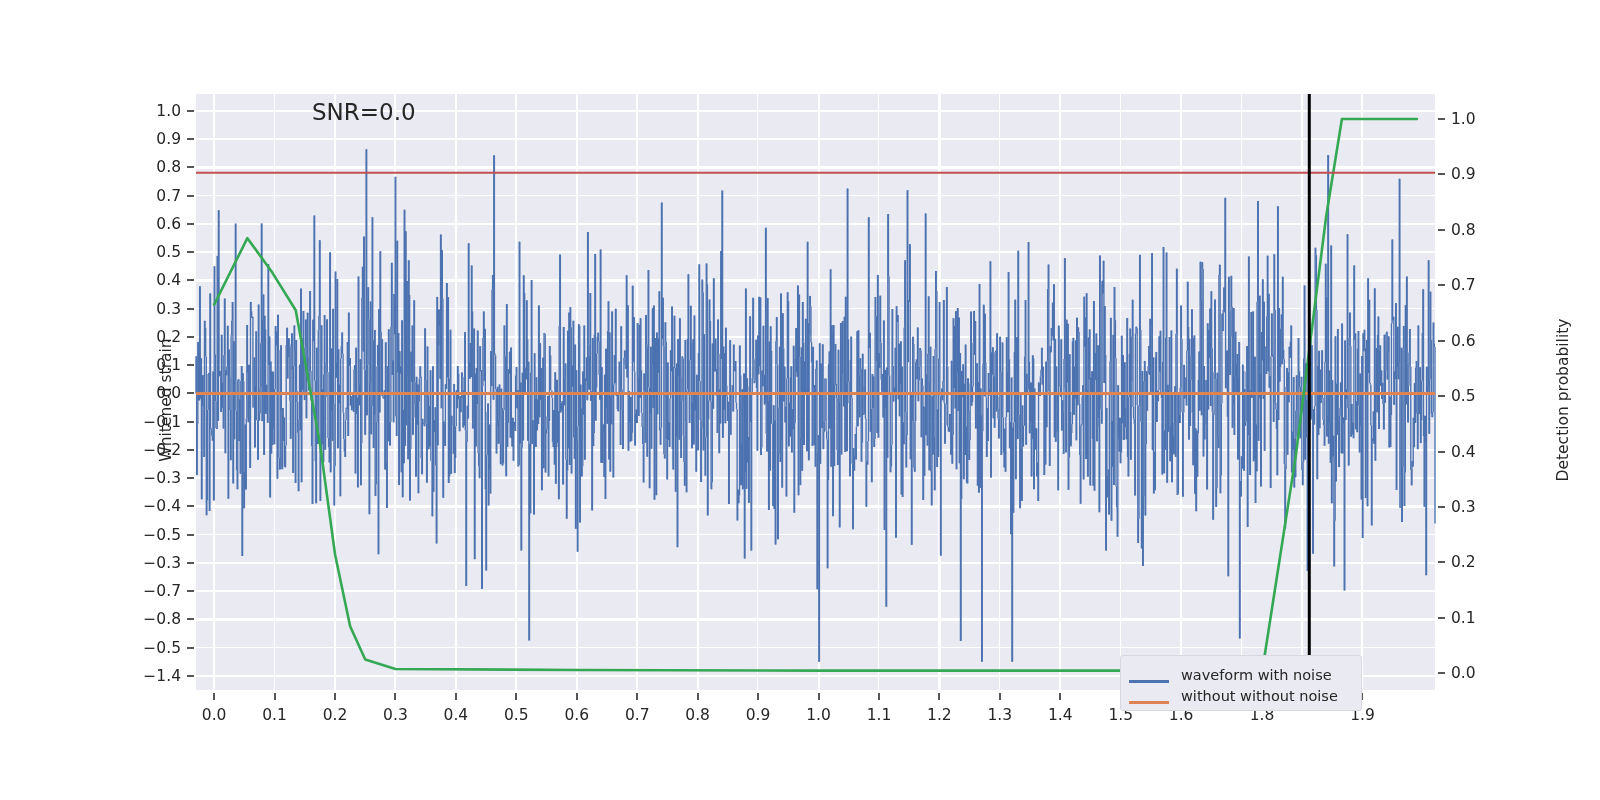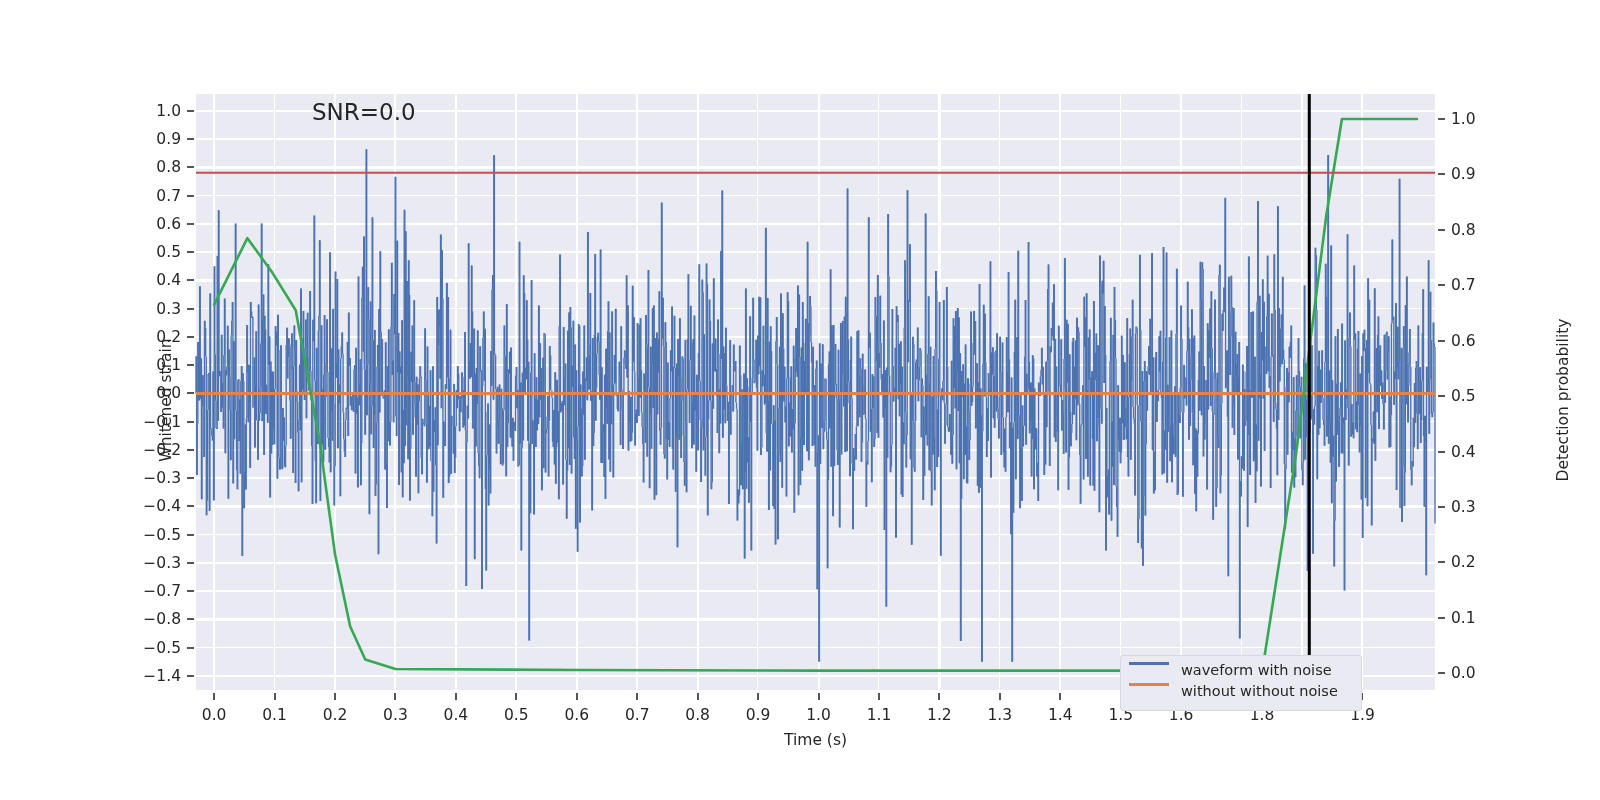--- a/index.html
+++ b/index.html
@@ -111,21 +111,21 @@
     left: 1120px; top: 655px;
     width: 242px;
     background: #EAEAF2;
     border: 1px solid #d8d8e2;
     border-radius: 3px;
     padding: 6px 8px 6px 8px;
     box-sizing: border-box;
   }
   .legend-row {
     display: flex;
-    align-items: flex-start;
+    align-items: flex-end;
     height: 21px;
   }
   .legend-swatch {
     width: 40px; height: 2.6px;
     margin-right: 12px;
     flex: 0 0 auto;
   }
   .legend-label {
     font-size: 14.5px;
     color: #262626;
@@ -2348,21 +2348,20 @@
       <div class="tick-mark-bottom" style="left: 1240.6px; top: 693px;"></div>
       <div class="ticklabel bottom" style="left: 1241.6px; top: 667px; font-family: Liberation Serif, serif;">1.7</div>
       <div class="tick-mark-bottom" style="left: 1301.03px; top: 693px;"></div>
       <div class="ticklabel bottom" style="left: 1262px; top: 706px;">1.8</div>
       <div class="tick-mark-bottom" style="left: 1361.47px; top: 693px;"></div>
       <div class="ticklabel bottom" style="left: 1362.47px; top: 706px;">1.9</div>
     </div>
 
   <div id="ylabel-left">Whitened strain</div>
   <div id="ylabel-right">Detection probability</div>
-  <div id="xlabel">Time (s)</div>
 
   <div id="legend">
       <div class="legend-row">
         <span class="legend-swatch" style="background: rgb(76, 114, 176);"></span>
         <span class="legend-label">waveform with noise</span>
       </div>
       <div class="legend-row">
         <span class="legend-swatch" style="background: rgb(221, 132, 82);"></span>
         <span class="legend-label">without without noise</span>
       </div>

